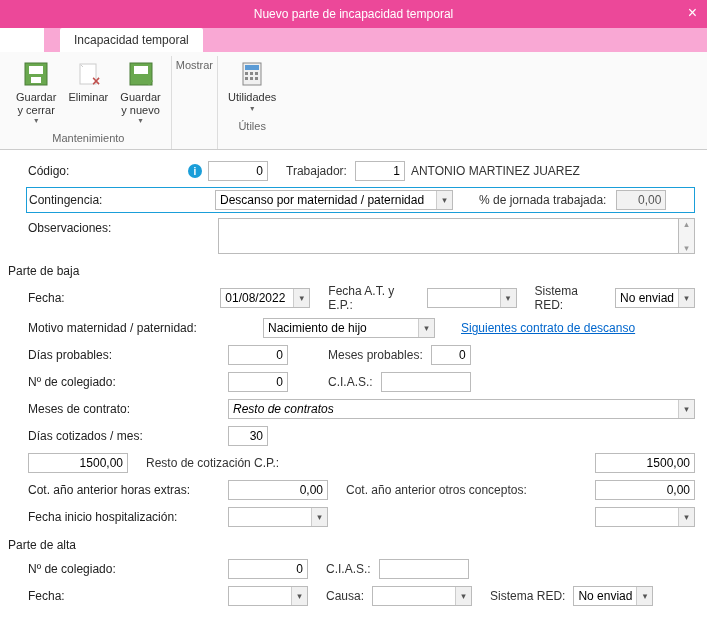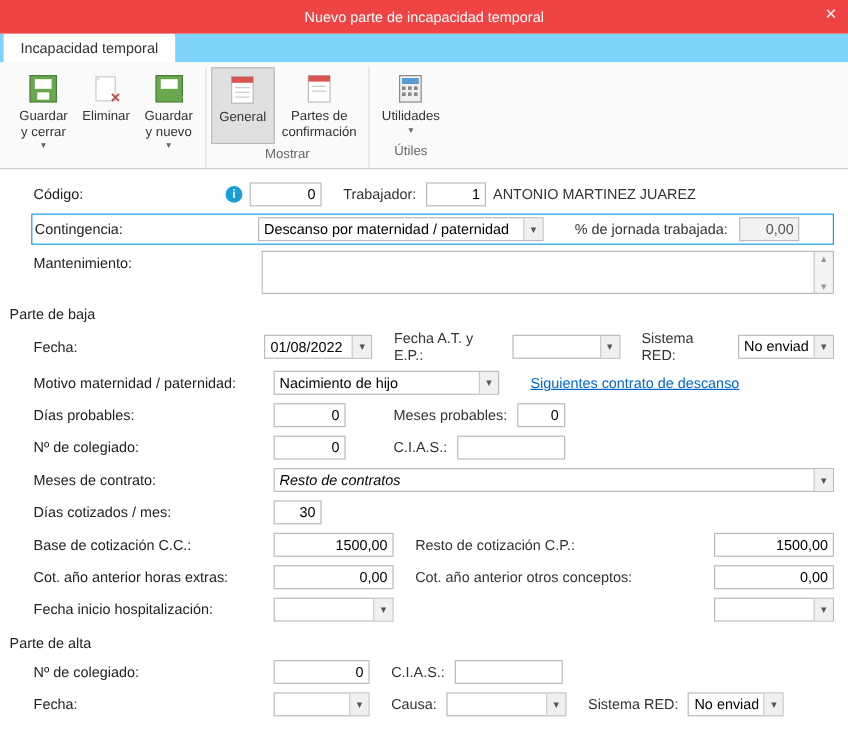--- a/index.html
+++ b/index.html
@@ -1,19 +1,19 @@
 <!DOCTYPE html>
 <html><head>
 <meta charset="utf-8">
 <style>
 * { box-sizing: border-box; margin: 0; padding: 0; }
 body { font-family: "Segoe UI", Tahoma, sans-serif; font-size: 12px; color: #333; background: #fff; width: 707px; }
-.titlebar { background: #ef4444; color: #fff; height: 28px; display: flex; align-items: center; justify-content: center; position: relative; }
+.titlebar { background: #ec4899; color: #fff; height: 28px; display: flex; align-items: center; justify-content: center; position: relative; }
 .titlebar .close { position: absolute; right: 10px; top: 4px; font-size: 16px; cursor: pointer; }
-.tabstrip { background: #7dd3fc; height: 24px; padding-left: 3px; display: flex; align-items: flex-end; }
+.tabstrip { background: #f9a8d4; height: 24px; padding-left: 16px; display: flex; align-items: flex-end; margin-left: 44px; }
 .tab { background: #fff; padding: 5px 14px; font-size: 12px; border-top-left-radius: 2px; border-top-right-radius: 2px; }
 .ribbon { display: flex; border-bottom: 1px solid #ccc; padding: 4px 6px 0 6px; background: #fafafa; }
 .ribbon-group { display: flex; flex-direction: column; align-items: center; border-right: 1px solid #ddd; padding: 0 4px; }
 .ribbon-group:last-child { border-right: none; }
 .ribbon-buttons { display: flex; }
 .ribbon-btn { display: flex; flex-direction: column; align-items: center; justify-content: flex-start; padding: 4px 6px; min-width: 52px; cursor: pointer; text-align: center; font-size: 11px; line-height: 1.15; }
 .ribbon-btn.active { background: #e0e0e0; border: 1px solid #bbb; }
 .ribbon-btn svg { margin-bottom: 3px; }
 .ribbon-group-label { font-size: 11px; color: #666; padding: 3px 0 5px 0; text-align: center; width: 100%; }
 .form { padding: 10px 12px 8px 12px; }
@@ -74,45 +74,24 @@
         <svg width="28" height="28">
             <rect x="3" y="3" width="22" height="22" fill="#6aa84f" stroke="#4b7d38"></rect>
             <rect x="7" y="6" width="14" height="8" fill="#fff"></rect>
             <text x="18" y="26" font-size="14" fill="#6aa84f" font-weight="bold">+</text>
           </svg>
         <span style="white-space:pre-line">Guardar
 y nuevo</span>
         <span style="font-size:8px;color:#666">▾</span>
       </div>
     </div>
+    <div class="ribbon-group-label">Mantenimiento</div>
   </div>
 
   <div class="ribbon-group">
-    <div class="ribbon-buttons">
-      <div class="ribbon-btn active">
-        <svg width="28" height="28">
-            <rect x="5" y="3" width="18" height="22" fill="#fff" stroke="#bbb"></rect>
-            <rect x="5" y="3" width="18" height="5" fill="#d9534f"></rect>
-            <line x1="8" y1="12" x2="20" y2="12" stroke="#ccc"></line>
-            <line x1="8" y1="16" x2="20" y2="16" stroke="#ccc"></line>
-            <line x1="8" y1="20" x2="20" y2="20" stroke="#ccc"></line>
-          </svg>
-        <span>General</span>
-      </div>
-      <div class="ribbon-btn">
-        <svg width="28" height="28">
-            <rect x="5" y="3" width="18" height="22" fill="#fff" stroke="#bbb"></rect>
-            <rect x="5" y="3" width="18" height="5" fill="#d9534f"></rect>
-            <line x1="8" y1="12" x2="20" y2="12" stroke="#ccc"></line>
-            <line x1="8" y1="16" x2="20" y2="16" stroke="#ccc"></line>
-          </svg>
-        <span style="white-space:pre-line">Partes de
-confirmación</span>
-      </div>
-    </div>
     <div class="ribbon-group-label">Mostrar</div>
   </div>
 
   <div class="ribbon-group">
     <div class="ribbon-buttons">
       <div class="ribbon-btn">
         <svg width="28" height="28">
             <rect x="5" y="3" width="18" height="22" fill="#f0f0f0" stroke="#888"></rect>
             <rect x="7" y="5" width="14" height="5" fill="#5b9bd5"></rect>
             <rect x="7" y="12" width="3" height="3" fill="#888"></rect>
@@ -146,21 +125,21 @@
       <span class="lbl" style="width:186px">Contingencia:</span>
       <div class="combo-wrap">
         <input class="text" style="width: 238px;" value="Descanso por maternidad / paternidad">
         <span class="combo-arrow">▾</span>
       </div>
       <span style="padding-left:26px">% de jornada trabajada:</span>
       <input class="text right readonly" style="width: 50px; margin-left: 10px;" value="0,00">
     </div>
 
     <div class="row" style="align-items:flex-start">
-      <span class="lbl" style="width:190px;padding-top:3px">Mantenimiento:</span>
+      <span class="lbl" style="width:190px;padding-top:3px">Observaciones:</span>
       <div class="obs-wrap">
         <textarea style=""></textarea>
         <div class="obs-scroll">
             <span>▴</span>
             <span>▾</span>
           </div>
       </div>
     </div>
   </div>
 
@@ -181,21 +160,21 @@
       <span class="lbl-inline">Sistema RED:</span>
       <div class="combo-wrap">
         <input class="text" style="width: 80px;" value="No enviado">
         <span class="combo-arrow">▾</span>
       </div>
     </div>
 
     <div class="row">
       <span class="lbl">Motivo maternidad / paternidad:</span>
       <div class="combo-wrap">
-        <input class="text" style="width: 188px;" value="Nacimiento de hijo">
+        <input class="text" style="width: 172px; margin-left: 35px;" value="Nacimiento de hijo">
         <span class="combo-arrow">▾</span>
       </div>
       <span class="link" style="margin-left:26px">Siguientes contrato de descanso</span>
     </div>
 
     <div class="row">
       <span class="lbl">Días probables:</span>
       <input class="text right" style="width: 60px;" value="0">
       <span class="lbl-inline" style="padding-left:40px">Meses probables:</span>
       <input class="text right" style="width: 40px;" value="0">
@@ -215,21 +194,20 @@
         <span class="combo-arrow">▾</span>
       </div>
     </div>
 
     <div class="row">
       <span class="lbl">Días cotizados / mes:</span>
       <input class="text right" style="width: 40px;" value="30">
     </div>
 
     <div class="row">
-      <span class="lbl">Base de cotización C.C.:</span>
       <input class="text right" style="width: 100px;" value="1500,00">
       <span class="lbl-inline">Resto de cotización C.P.:</span>
       <span style="flex:1"></span>
       <input class="text right" style="width: 100px;" value="1500,00">
     </div>
 
     <div class="row">
       <span class="lbl">Cot. año anterior horas extras:</span>
       <input class="text right" style="width: 100px;" value="0,00">
       <span class="lbl-inline">Cot. año anterior otros conceptos:</span>

